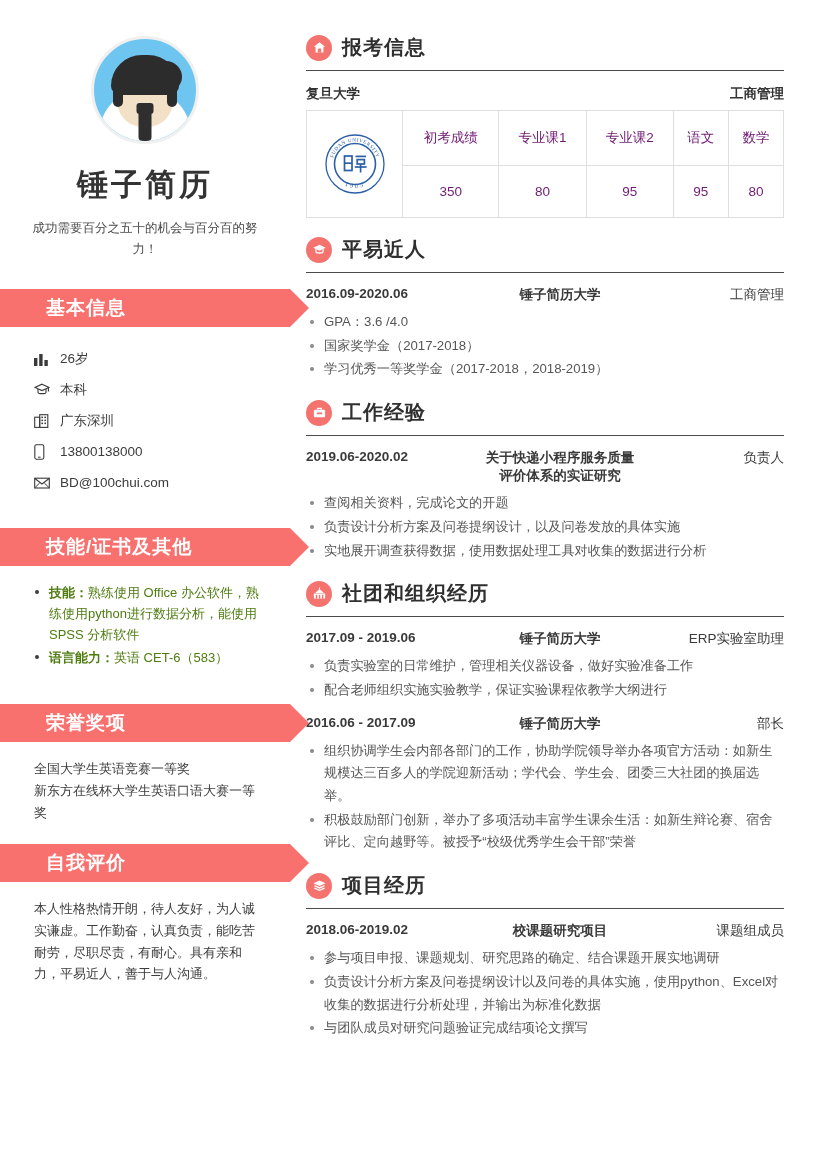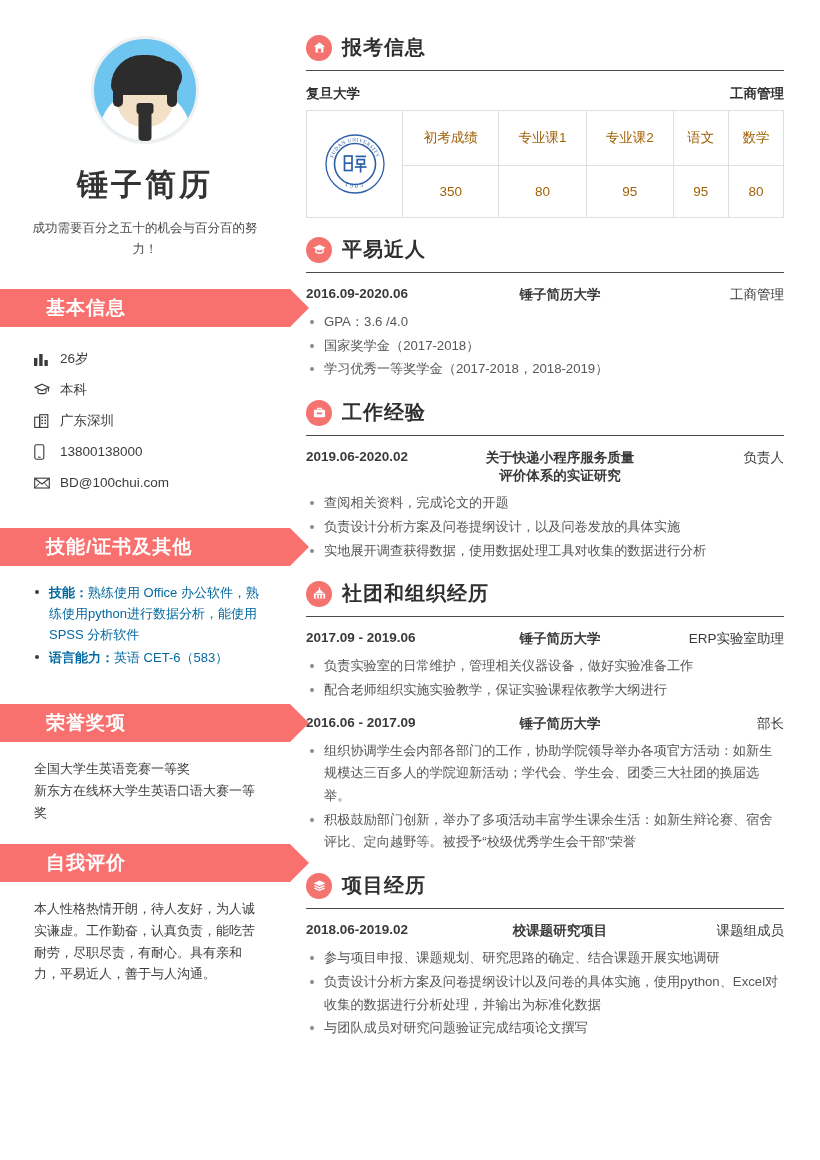--- a/index.html
+++ b/index.html
@@ -78,21 +78,21 @@
   .side-body { padding: 0 26px 0 34px; }
 
   .info-list { margin-top: 16px; }
   .info-row { display: flex; align-items: center; height: 31px; font-size: 13.5px; color: #3c3c3c; }
   .info-ic { width: 26px; flex: 0 0 26px; display: flex; align-items: center; justify-content: flex-start; }
   .info-ic svg { display: block; }
 
   .bullets { margin-top: 16px; list-style: none; }
   .bullets li {
     position: relative; padding-left: 15px; font-size: 13px; line-height: 1.62;
-    color: #0369a1; margin-bottom: 2px;
+    color: #4d7c0f; margin-bottom: 2px;
   }
   .bullets li:before {
     content: ""; position: absolute; left: 1px; top: 8px;
     width: 4px; height: 4px; border-radius: 50%; background: #3c3c3c;
   }
   .bullets b { font-weight: 700; }
 
   .plain-text { margin-top: 16px; font-size: 13px; line-height: 1.68; color: #3c3c3c; }
   .plain-text div { white-space: normal; }
 
@@ -130,21 +130,21 @@
 
   
   .exam-head {
     display: flex; justify-content: space-between; align-items: center;
     font-size: 13.5px; font-weight: 700; color: #333; margin-top: 14px;
   }
 
   table.scores { width: 100%; border-collapse: collapse; margin-top: 7px; }
   table.scores td {
     border: 1px solid #dfdfdf; text-align: center; font-size: 13.5px;
-    color: #a16207; height: 36px; padding: 18px 4px;
+    color: #701a75; height: 36px; padding: 18px 4px;
   }
   td.logo-cell { width: 96px; padding: 4px; }
   .fudan {
     width: 62px; height: 62px; margin: 0 auto; position: relative;
   }
   .fudan svg { display: block; }
   .sp-14 { height: 14px; }
 </style>
 </head>
 <body>

